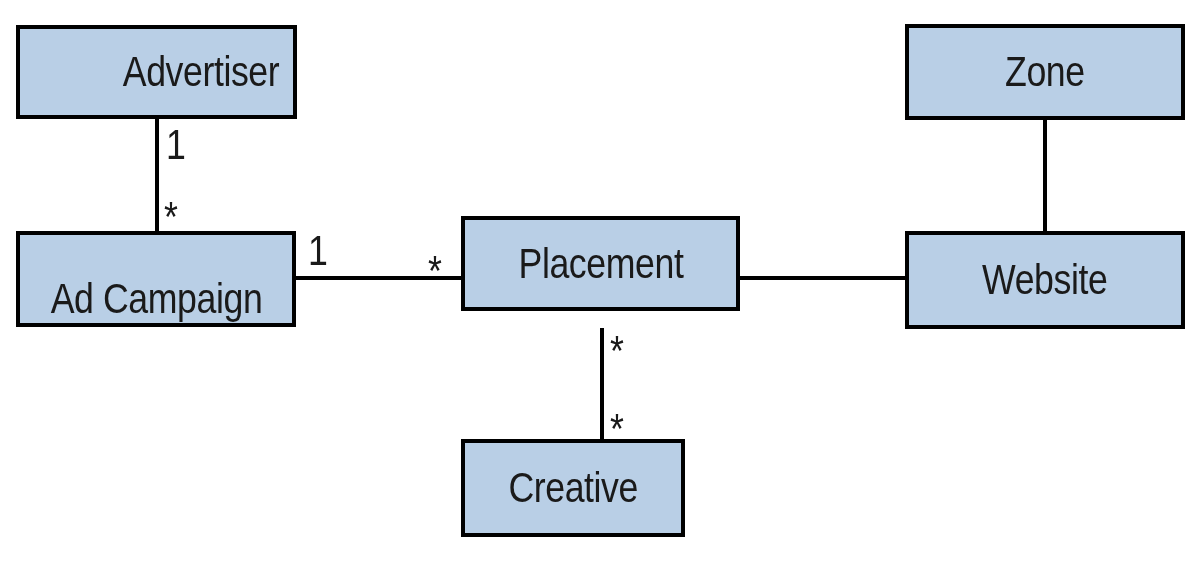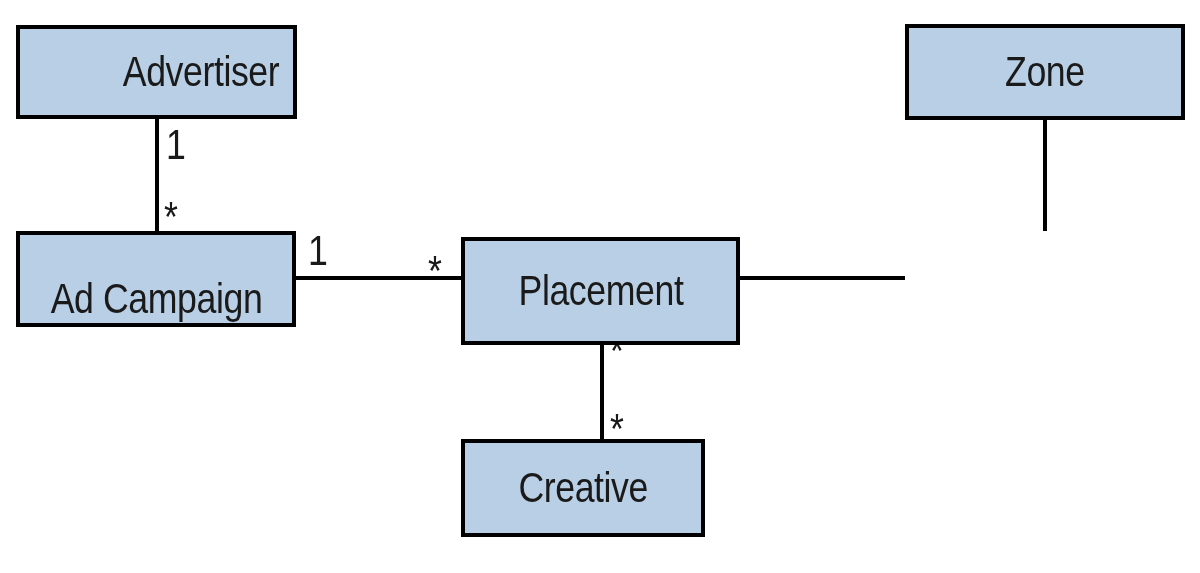--- a/index.html
+++ b/index.html
@@ -40,23 +40,23 @@
     font-size: 42px;
     color: var(--text, #1a1a1a);
     line-height: 1;
     transform: scaleX(0.85);
     transform-origin: left top;
   }
   
   .box-advertiser  { left: 16px;  top: 25px;  width: 281px; height: 94px; justify-content: flex-end; }
   .box-zone        { left: 905px; top: 24px;  width: 280px; height: 96px; }
   .box-adcampaign  { left: 16px;  top: 231px; width: 280px; height: 96px; align-items: flex-end; }
-  .box-placement   { left: 461px; top: 237px; width: 279px; height: 108px; }
+  .box-placement   { left: 461px; top: 216px; width: 279px; height: 95px; }
   .box-website     { left: 905px; top: 231px; width: 280px; height: 98px; }
-  .box-creative    { left: 461px; top: 439px; width: 244px; height: 98px; }
+  .box-creative    { left: 461px; top: 439px; width: 224px; height: 98px; }
   
   .line-adv-camp   { left: 155px;  top: 119px; width: 4px;   height: 112px; }
   .line-camp-plac  { left: 296px;  top: 276px; width: 165px; height: 4px; }
   .line-plac-web   { left: 740px;  top: 276px; width: 165px; height: 4px; }
   .line-zone-web   { left: 1043px; top: 120px; width: 4px;   height: 111px; }
   .line-plac-crea  { left: 600px;  top: 328px; width: 4px;   height: 111px; }
   
   .m-adv-1   { left: 166px; top: 124px; }
   .m-adv-s   { left: 164px; top: 196px; }
   .m-camp-1  { left: 308px; top: 230px; }
@@ -87,17 +87,20 @@
   </div>
   <div class="entity-box box-zone">
     <span class="entity-label">Zone</span>
   </div>
   <div class="entity-box box-adcampaign">
     <span class="entity-label">Ad Campaign</span>
   </div>
   <div class="entity-box box-placement">
     <span class="entity-label">Placement</span>
   </div>
+  <div class="entity-box box-website">
+    <span class="entity-label">Website</span>
+  </div>
   <div class="entity-box box-creative">
     <span class="entity-label">Creative</span>
   </div>
 
 </div>
 
 </body></html>

